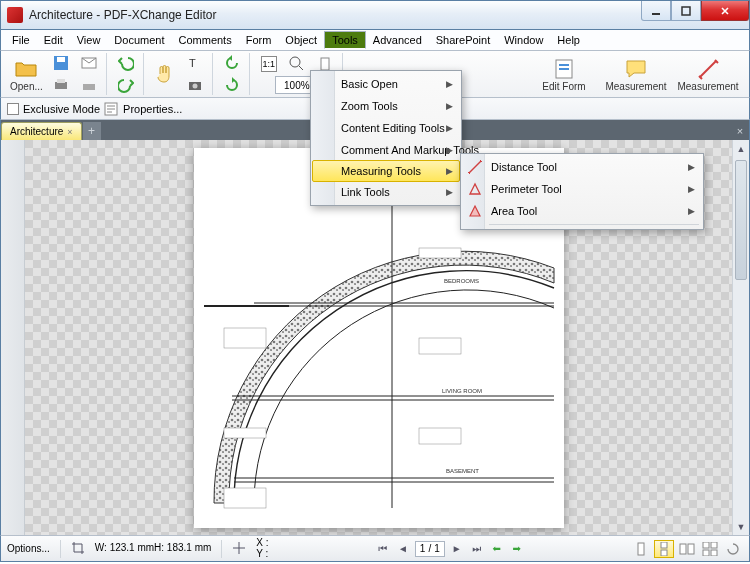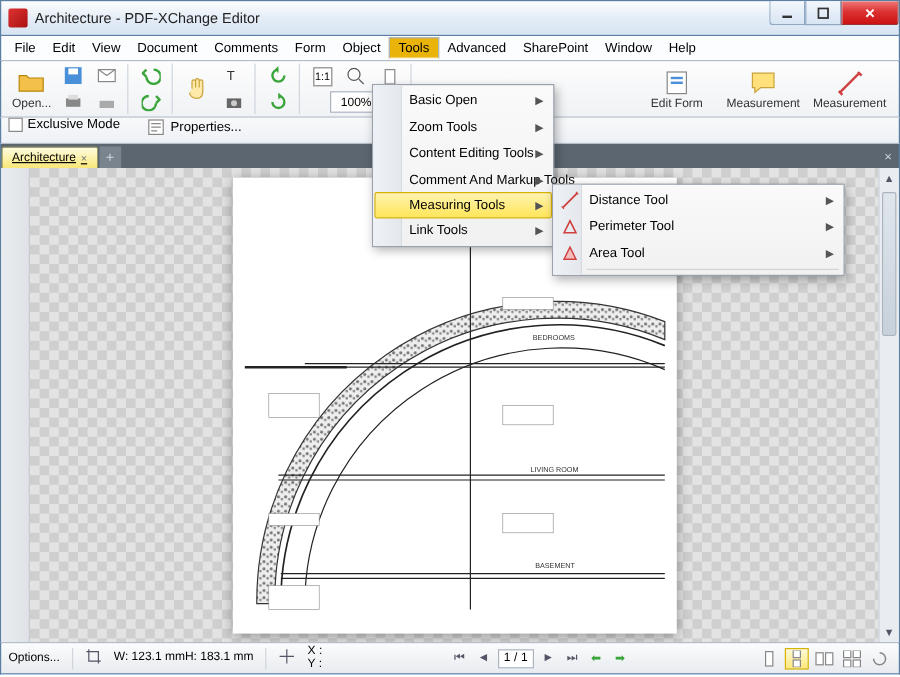--- a/index.html
+++ b/index.html
@@ -12,42 +12,42 @@
   .winbtns { display:flex; position:absolute; right:0; top:0; }
   .winbtn { width: 30px; height: 20px; border:1px solid #8fa8c4; border-top:none; background:linear-gradient(#f3f7fc,#d7e5f4); display:flex; align-items:center; justify-content:center; font-size:10px; }
   .winbtn.min { border-radius:0 0 0 3px;}
   .winbtn.max {}
   .winbtn.close { width:48px; background:linear-gradient(#e77,#d33 45%,#c11); color:#fff; border-radius:0 0 3px 0; border-color:#933;}
   .winbtn svg { width:10px; height:10px; }
 
   
   .menubar { height: 20px; background:#fcfdff; border-left:1px solid #5a7fa3; border-right:1px solid #5a7fa3; display:flex; align-items:center; padding:0 4px; font-size:11px; }
   .menubar .mitem { padding:2px 7px; cursor:default; }
-  .menubar .mitem.open { background:#eab308; border:1px solid #a8b5c4; border-bottom:1px solid #fff; position:relative; z-index:51; }
+  .menubar .mitem.open { background:#4d7c0f; border:1px solid #a8b5c4; border-bottom:1px solid #fff; position:relative; z-index:51; }
 
   
   .ribbon { height: 48px; background:linear-gradient(#fdfdfd,#f0f2f5); border:1px solid #b5bfcb; border-left:1px solid #5a7fa3; border-right:1px solid #5a7fa3; display:flex; align-items:stretch; padding:2px; gap:2px; position:relative; }
   .rgroup { display:flex; align-items:center; gap:2px; padding:0 4px; border-right:1px solid #cfd6de; }
   .rbtn { min-width:26px; height:40px; display:flex; flex-direction:column; align-items:center; justify-content:center; font-size:10px; padding:0 3px; border-radius:2px; }
   .rbtn.small{ height:20px; width:22px;}
   .ricon { width:24px; height:24px; display:flex; align-items:center; justify-content:center; }
   .ricon.sm { width:16px; height:16px; }
   .rbtn .lbl { font-size:10px; color:#333; white-space:nowrap;}
   .zoom { width:44px; height:18px; font-size:10px; border:1px solid #abb5c2; background:#fff; text-align:center;}
   .rtail { margin-left:auto; display:flex; gap:6px; padding:0 6px; }
   .rtail .rbtn{ height:42px; width:66px;}
 
   
-  .toolbar2 { height:22px; background:linear-gradient(#f8f9fb,#eef1f5); border-left:1px solid #5a7fa3; border-right:1px solid #5a7fa3; border-bottom:1px solid #b5bfcb; display:flex; align-items:flex-start; font-size:11px; padding:0 6px; gap:22px;}
+  .toolbar2 { height:22px; background:linear-gradient(#f8f9fb,#eef1f5); border-left:1px solid #5a7fa3; border-right:1px solid #5a7fa3; border-bottom:1px solid #b5bfcb; display:flex; align-items:center; font-size:11px; padding:0 6px; gap:3px;}
   .t2item{ display:flex; align-items:center; gap:4px;}
   .chk{ width:12px; height:12px; border:1px solid #888; background:#fff;}
 
   
   .tabstrip { height:20px; background:#5c6670; border-left:1px solid #5a7fa3; border-right:1px solid #5a7fa3; display:flex; align-items:flex-end; }
-  .tab { height:18px; background:linear-gradient(#fefce0,#f9e778); border:1px solid #a0a060; border-bottom:none; padding:1px 8px; font-size:10px; border-radius:3px 3px 0 0; display:flex; align-items:center; gap:4px;text-decoration:underline;}
+  .tab { height:18px; background:linear-gradient(#fefce0,#f9e778); border:1px solid #a0a060; border-bottom:none; padding:1px 8px; font-size:10px; border-radius:3px 3px 0 0; display:flex; align-items:center; gap:4px;}
   .tab .x{ font-size:9px; color:#777;}
   .tabadd{ width:18px; height:18px; background:#7a848e; color:#cfd5db; display:flex; align-items:center; justify-content:center; font-size:12px; margin-left:1px;}
   .tabclose-all{ width:18px; height:18px; margin-left:auto; color:#cfd5db; display:flex;align-items:center;justify-content:center; font-size:11px;}
 
   
   .docarea{ position:relative; height:395px; background:repeating-conic-gradient(#cfcfcf 0% 25%, #e3e3e3 0% 50%) 0 0/16px 16px; border-left:1px solid #5a7fa3; border-right:1px solid #5a7fa3; display:flex; }
   .gutter{ width:24px; background:linear-gradient(90deg,#e9ecef,#dfe3e7); border-right:1px solid #c6ccd2;}
   .viewport{ flex:1; display:flex; justify-content:center; align-items:flex-start; overflow:hidden; position:relative;}
   .page{ width:370px; height:380px; margin-top:8px; background:#fff; box-shadow:0 2px 10px rgba(0,0,0,.35); position:relative; overflow:hidden;}
   .scrollbar-v{ width:17px; background:#e9edf1; border-left:1px solid #cdd3d9; position:relative;}

